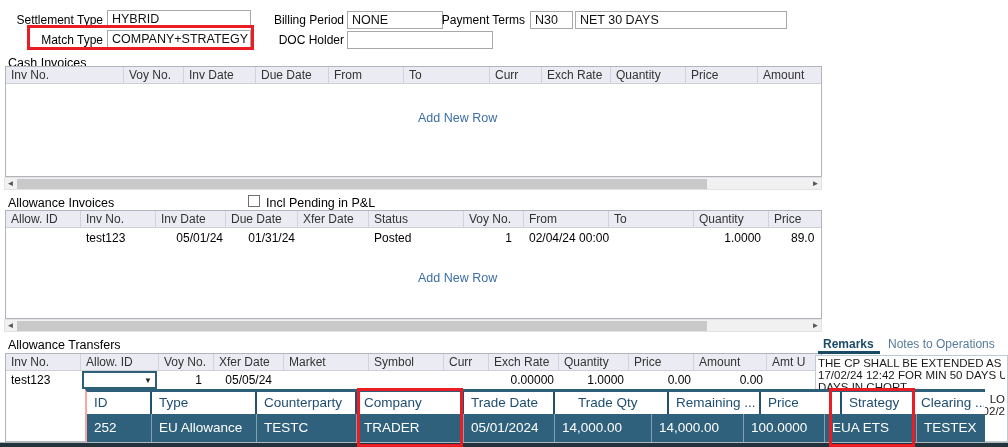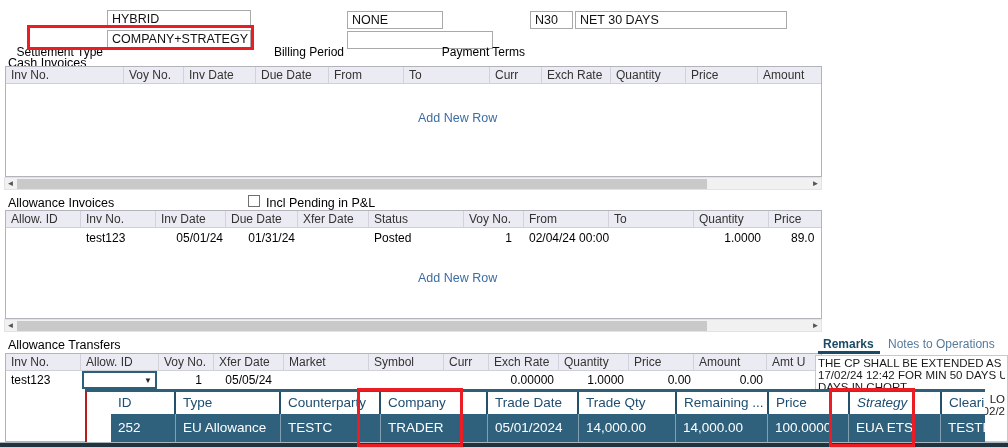--- a/index.html
+++ b/index.html
@@ -1,21 +1,21 @@
 <!DOCTYPE html>
 <html><head>
 <meta charset="utf-8">
 <style>
   * { margin:0; box-sizing:border-box; }
   html,body { background:#fff; }
   .page {
     position:relative; width:1008px; height:447px; overflow:hidden; background:#fff;
     font-family:"Liberation Sans", sans-serif; font-size:12px; color:#000;
   }
-  .lbl { position:absolute; font-size:12px; color:#000; text-align:right; white-space:nowrap;margin-top:32px; }
+  .lbl { position:absolute; font-size:12px; color:#000; text-align:right; white-space:nowrap; }
   .inp { position:absolute; height:18px; border:1px solid #a9a9a9; background:#fff;
          font-family:"Liberation Sans",sans-serif; font-size:12.5px; padding:0 4px; line-height:16px; color:#111; }
   .section-title { position:absolute; font-size:12.5px; color:#000; white-space:nowrap; }
   .grid { position:absolute; background:#fff; border:1px solid #b3b3bc; overflow:hidden; }
   .ghead { display:flex; height:17px; background:#ebebf3; border-bottom:1px solid #cfcfd8; }
   .gh { flex-shrink:0; border-right:1px solid #d2d2dc; padding:1px 16px 0 5px; font-size:12px; color:#333;
         white-space:nowrap; overflow:hidden; }
   .grow { display:flex; height:17px; font-size:12px; color:#000; }
   .growt { display:flex; height:18px; font-size:12px; color:#000; }
   .gc { flex-shrink:0; padding-top:2px; white-space:nowrap; overflow:hidden; }
@@ -29,21 +29,21 @@
   .combo-arrow { position:absolute; right:3px; top:3px; font-size:8px; color:#222; line-height:9px; }
   .tab-active { position:absolute; font-size:12px; font-weight:bold; color:#1b4a66; white-space:nowrap; }
   .tab-underline { position:absolute; height:3px; background:#1b4a66; }
   .tab-inactive { position:absolute; font-size:12px; color:#567a9b; white-space:nowrap; }
   .remarks-box { position:absolute; left:815px; top:355px; width:193px; height:87px; background:#fff;
                  border:1px solid #c0ccd4; z-index:10; padding:1px 2px; overflow:hidden;
                  font-size:11.5px; line-height:12px; color:#1a1a1a; }
   .rline { white-space:nowrap; overflow:hidden; }
   .frag { text-align:right; }
   .popup { position:absolute; left:85px; top:389px; width:900px; height:53px; z-index:20; background:#fff;
-           border-top:3px solid #2e5f78; border-left:2px solid #b91c1c; overflow:hidden;padding-left:24px; }
+           border-top:3px solid #2e5f78; border-left:2px solid #fca5a5; overflow:hidden; }
   .pophead { display:flex; height:22px; background:#fff; }
   .ph { flex-shrink:0; border-right:2px solid #23506b; color:#1d4d70; font-size:13.5px;
         padding:3px 0 0 7px; white-space:nowrap; overflow:hidden; }
   .poprow { display:flex; height:28px; background:#2f617c; color:#fff; font-size:13.5px; }
   .pc { flex-shrink:0; border-right:1px solid rgba(255,255,255,.4); padding:6px 0 0 7px; white-space:nowrap; overflow:hidden; }
   .bottombar { position:absolute; left:0; top:442px; width:1008px; height:5px; background:#22333e;
                border-top:1px solid #aab6bd; z-index:30; }
   .redbox { position:absolute; border:3px solid #ea1c24; z-index:40; }
 </style>
 </head>
@@ -176,24 +176,24 @@
     <div class="rline frag">02/2</div>
   </div>
 
   <div class="popup">
     <div class="pophead">
       <div class="ph" style="width:65px;">ID</div>
       <div class="ph" style="width:105px;">Type</div>
       <div class="ph" style="width:100px;">Counterparty</div>
       <div class="ph" style="width:107px;">Company</div>
       <div class="ph" style="width:91px;">Trade Date</div>
-      <div class="ph" style="width:98px;">Trade Qty</div>
+      <div class="ph" style="width:98px;margin-left:16px;">Trade Qty</div>
       <div class="ph" style="width:92px;">Remaining ...</div>
       <div class="ph" style="width:81px;">Price</div>
-      <div class="ph" style="width:92px;font-style:italic;">Strategy</div>
+      <div class="ph" style="width:72px;">Strategy</div>
       <div class="ph" style="width:70px;border-right:none;">Clearing ...</div>
     </div>
     <div class="poprow">
       <div class="pc" style="width:65px;">252</div>
       <div class="pc" style="width:105px;">EU Allowance</div>
       <div class="pc" style="width:100px;">TESTC</div>
       <div class="pc" style="width:107px;">TRADER</div>
       <div class="pc" style="width:91px;">05/01/2024</div>
       <div class="pc" style="width:97px;">14,000.00</div>
       <div class="pc" style="width:92px;">14,000.00</div>

